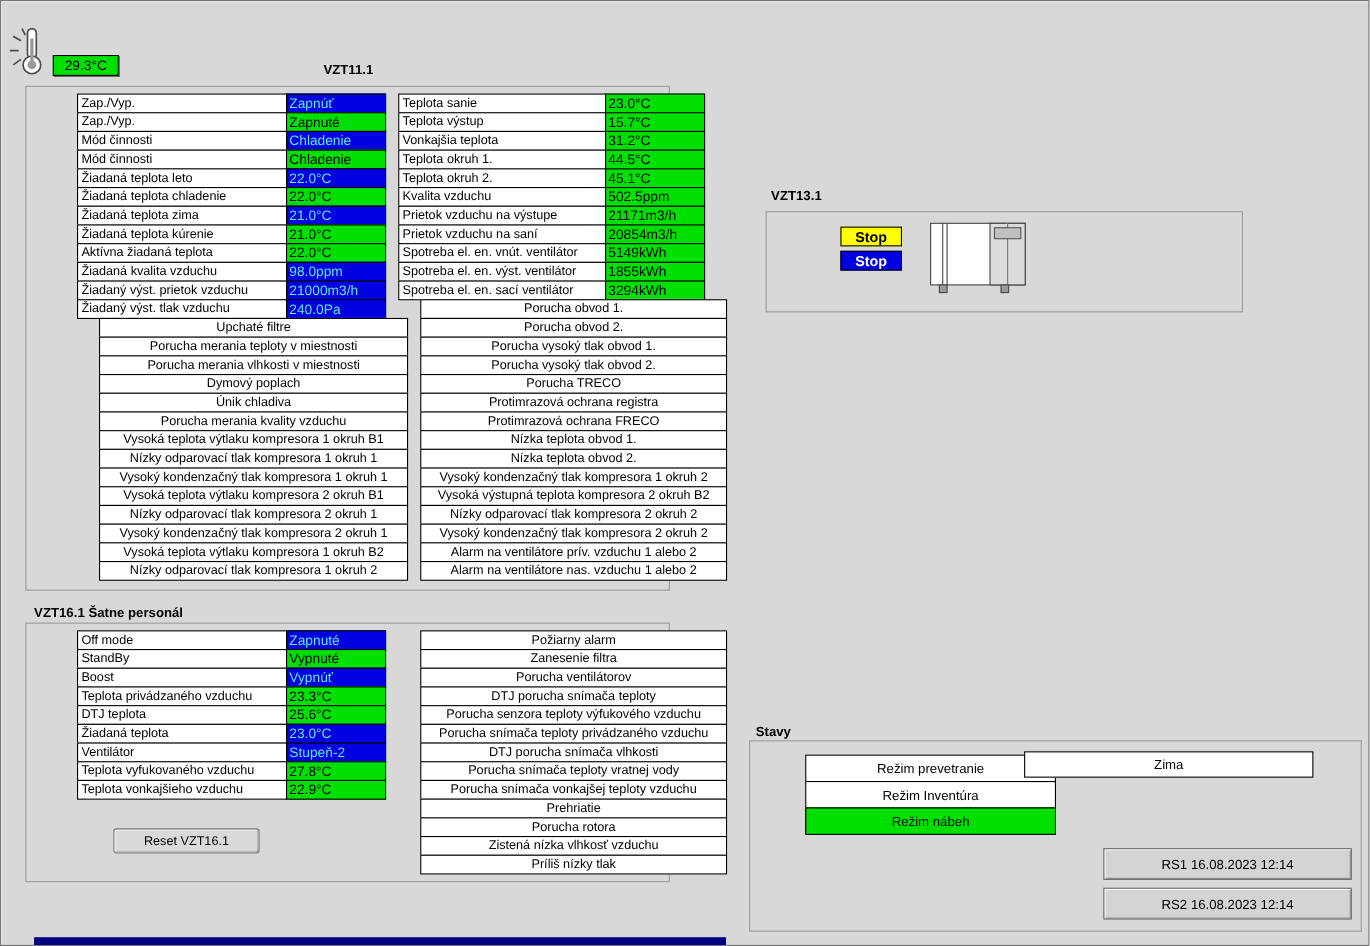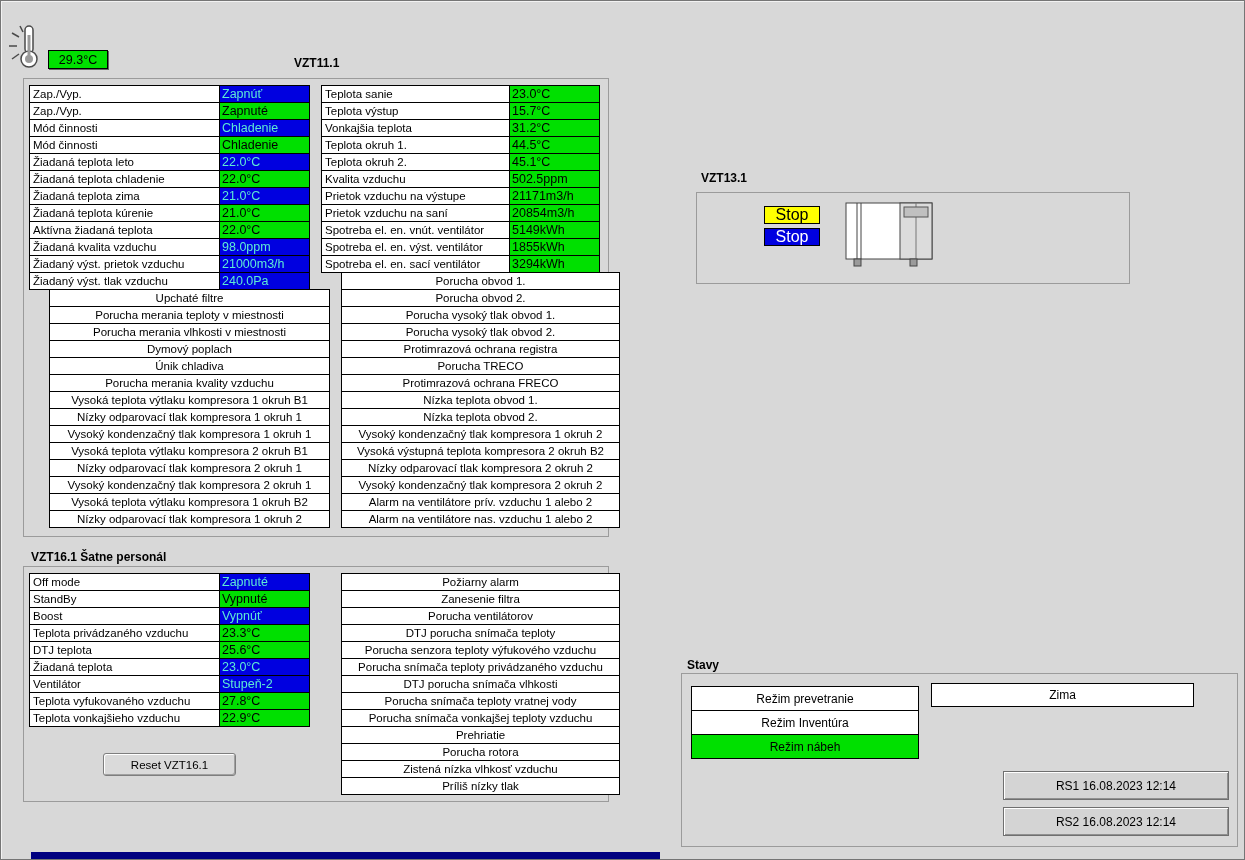--- a/index.html
+++ b/index.html
@@ -4,21 +4,21 @@
 <style>
   * { margin:0; padding:0; box-sizing:border-box; }
   html,body { background:#c9c9c9; }
   body { font-family:"Liberation Sans", sans-serif; }
   #screen { position:relative; width:1245px; height:860px; background:#d8d8d8;
             border:1px solid #757575; box-shadow: inset 1px 1px 0 #f2f2f2; overflow:hidden; }
 
   .sec-title { position:absolute; font-size:12px; font-weight:bold; color:#000; white-space:nowrap; }
   .section-box { position:absolute; border:1px solid #9b9b9b; }
 
-  .list { position:absolute; }
+  .list { position:absolute;margin-left:41px; }
   .prow { display:flex; height:18px; margin-top:-1px; }
   .cell { border:1px solid #000; background:#fff; display:flex; align-items:center;
           font-size:11.5px; color:#000; overflow:hidden; white-space:nowrap; }
   .plabel { padding-left:3px; }
   .pvalue { margin-left:-1px; padding-left:2px; font-size:12.5px; }
   .pvalue[data-type="green"] { background:#00e000; color:#000; }
   .pvalue[data-type="blue"]  { background:#0000e0; color:#5eead4; }
   .arow { height:18px; margin-top:-1px; display:flex;padding-left:20px; }
   .acell { justify-content:center; }
 
@@ -37,21 +37,21 @@
   #vzt11-title { left:293px; top:55px; }
   #vzt11-box   { left:22px;  top:77px;  width:586px; height:459px; }
   #vzt11-left-params  { left:28px;  top:85px; }
   #vzt11-left-alarms  { left:28px;  top:289px; }
   #vzt11-right-params { left:320px; top:85px; }
   #vzt11-right-alarms { left:320px; top:272px; }
 
   #vzt13-title { left:700px; top:170px; }
   #vzt13-box   { left:695px; top:191px; width:434px; height:92px; }
   .stop-btn { position:absolute; width:56px; height:18px; border:1px solid #000;
-              display:flex; align-items:center; justify-content:center; font-size:16px; cursor:pointer; }
+              display:flex; align-items:center; justify-content:center; font-size:13px; cursor:pointer;font-weight:bold; }
   #stop-top    { left:763px; top:205px; background:#ffff00; color:#000; }
   #stop-bottom { left:763px; top:227px; background:#0000e0; color:#fff; }
   #ahu { position:absolute; left:843px; top:198px; }
 
   #vzt16-title { left:30px; top:549px; }
   #vzt16-box   { left:22px; top:565px; width:586px; height:236px; }
   #vzt16-params { left:28px;  top:573px; }
   #vzt16-alarms { left:320px; top:573px; }
   #reset-btn { position:absolute; left:102px; top:752px; width:133px; height:23px;
                background:#dadada; border:1px solid #7e7e7e; border-radius:3px;
@@ -289,25 +289,25 @@
 
       <div class="arow">
         <div class="cell acell">Porucha vysoký tlak obvod 1.</div>
       </div>
 
       <div class="arow">
         <div class="cell acell">Porucha vysoký tlak obvod 2.</div>
       </div>
 
       <div class="arow">
+        <div class="cell acell">Porucha TRECO</div>
+      </div>
+
+      <div class="arow">
         <div class="cell acell">Protimrazová ochrana registra</div>
-      </div>
-
-      <div class="arow">
-        <div class="cell acell">Porucha TRECO</div>
       </div>
 
       <div class="arow">
         <div class="cell acell">Protimrazová ochrana FRECO</div>
       </div>
 
       <div class="arow">
         <div class="cell acell">Nízka teplota obvod 1.</div>
       </div>
 

